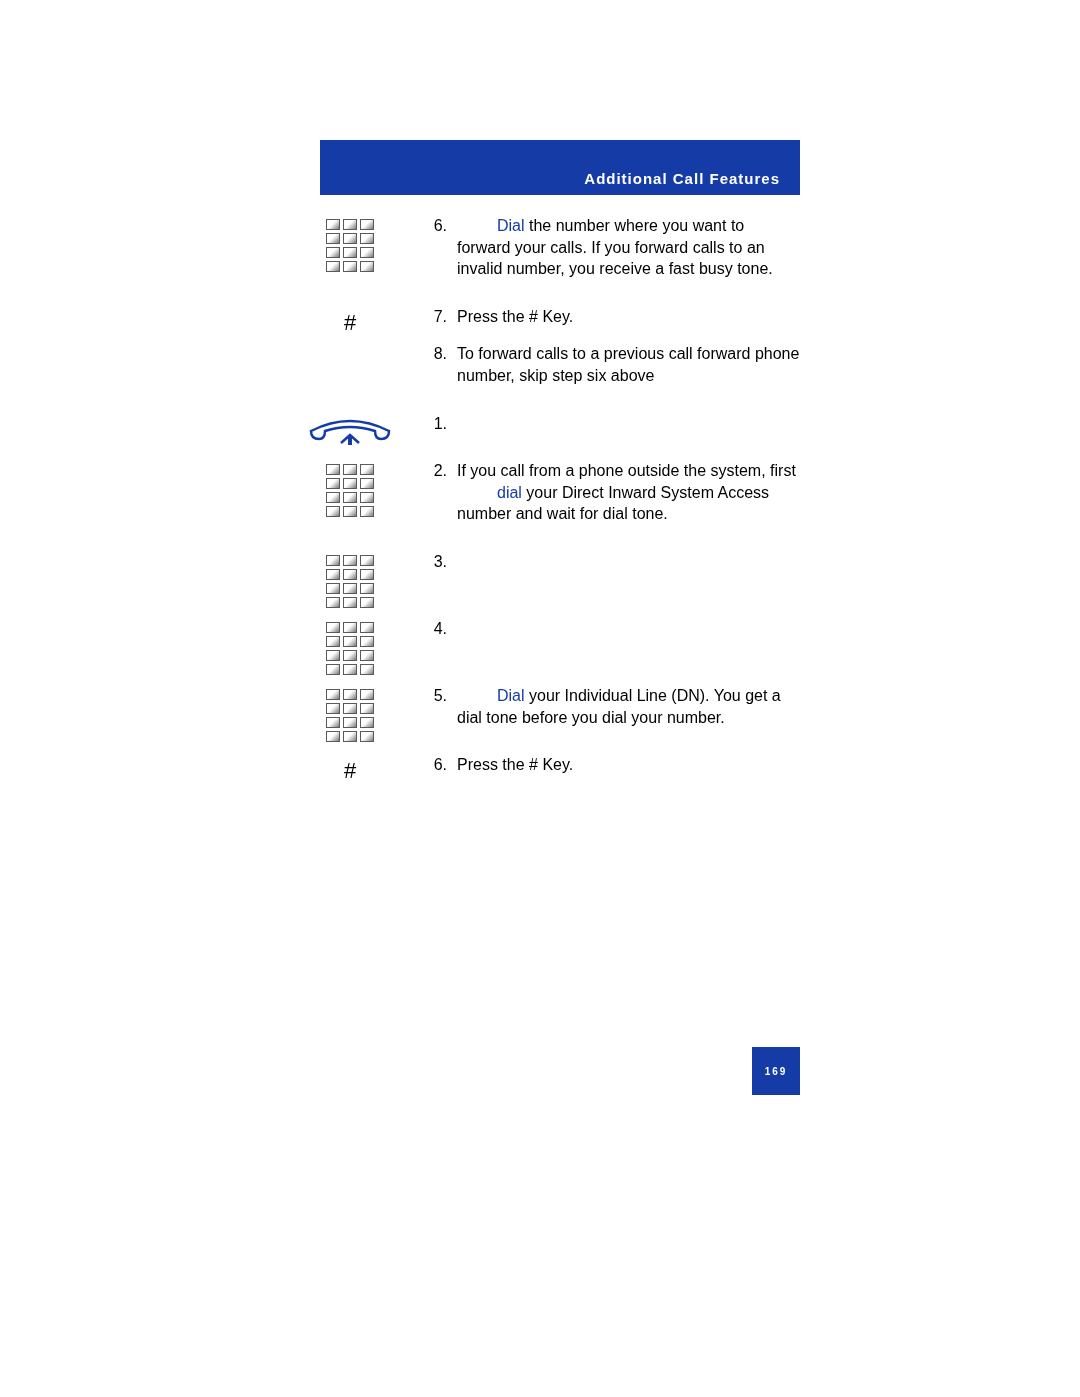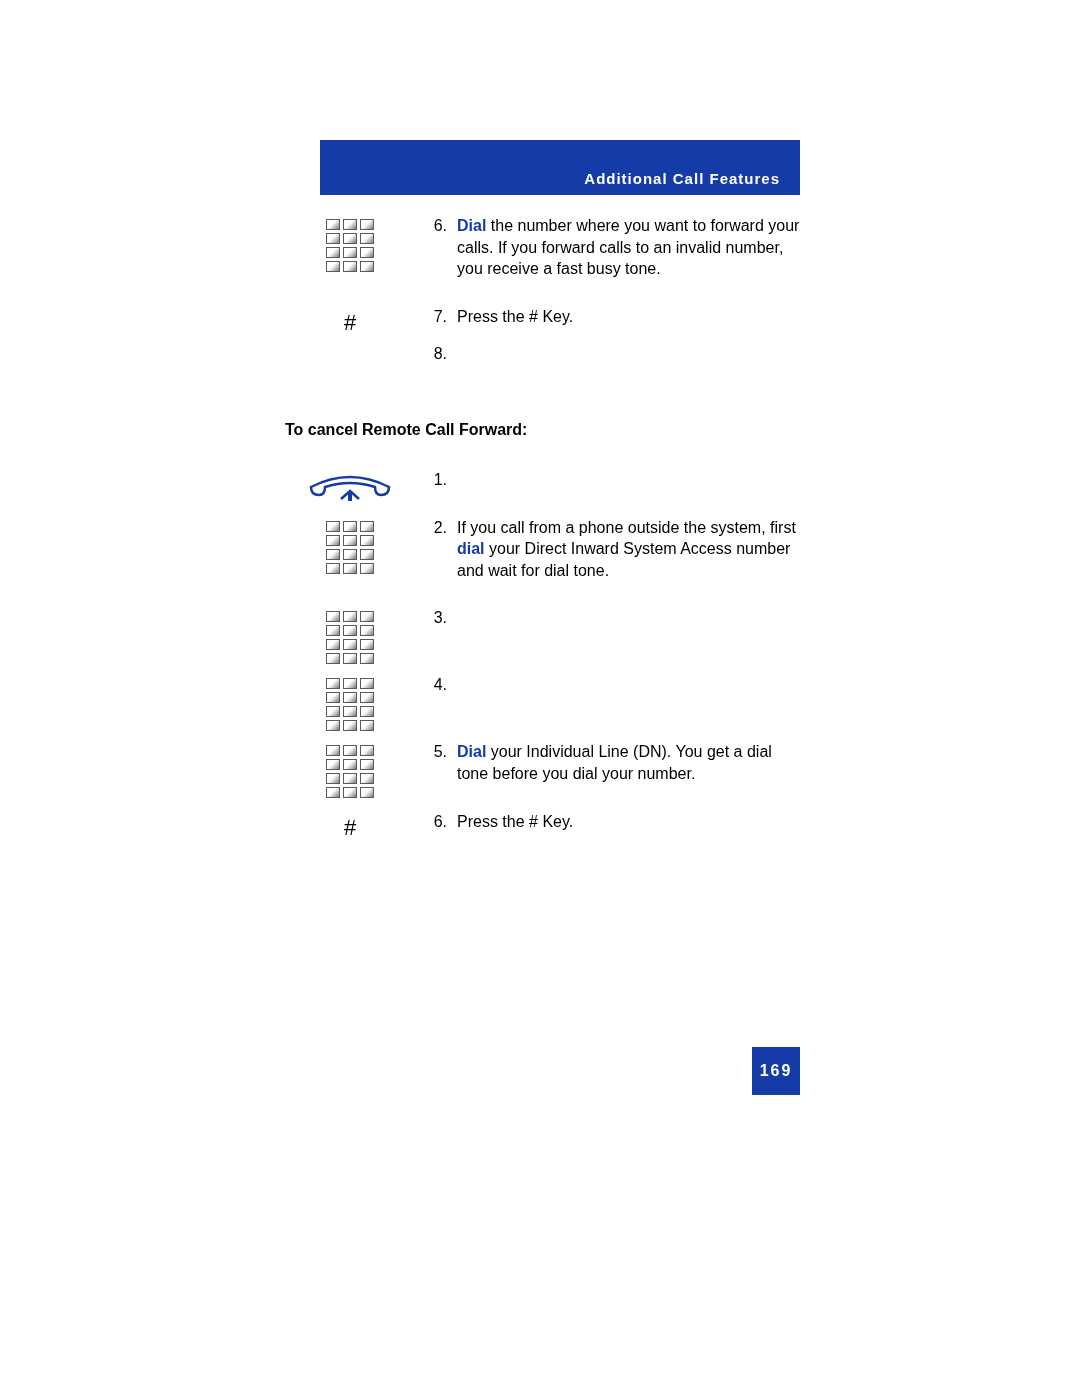--- a/index.html
+++ b/index.html
@@ -68,21 +68,21 @@
     flex-shrink: 0;
   }
   .step-body {
     flex: 1;
   }
   .section-title {
     font-weight: bold;
     font-size: 16px;
     margin: 40px 0 30px 0;
   }
-  .blue { color: #153ba6; font-weight: bold; }
+  .blue { color: #153ba6; font-weight: normal; margin-left: 40px; }
   .keypad {
     display: grid;
     grid-template-columns: repeat(3, 14px);
     grid-template-rows: repeat(4, 11px);
     gap: 3px;
   }
   .key {
     width: 14px;
     height: 11px;
     border: 1.5px solid #5a5a5a;
@@ -96,21 +96,21 @@
     width:60px;
   }
   .page-number-box {
     position: absolute;
     right: 280px;
     top: 1047px;
     width: 48px;
     height: 48px;
     background: #153ba6;
     color: #fff;
-    font-size: 16px;
+    font-size: 10px;
     font-weight: bold;
     display: flex;
     align-items: center;
     justify-content: center;
     letter-spacing: 2px;
   }
 </style>
 </head>
 <body>
 
@@ -155,25 +155,27 @@
       </div>
       <div class="text-col">
         <div class="step">
           <div class="step-num">7.</div>
           <div class="step-body">
             <span>Press the # Key.</span><span class="blue"></span><span></span>
           </div>
         </div>
         <div class="step">
           <div class="step-num">8.</div>
-        </div>
-      </div>
-    </div>
-
-    <div class="section-title">To cancel Remote Call Forward:</div>
+          <div class="step-body">
+            <span>To forward calls to a previous call forward phone number, skip step six above</span><span class="blue"></span><span></span>
+          </div>
+        </div>
+      </div>
+    </div>
+
 
     <div class="row">
       <div class="icon-col">
         <svg width="90" height="32" viewBox="0 0 90 32">
           <path d="M 6 14 Q 45 -6 84 14 Q 84 22 76 22 Q 70 22 70 14 Q 45 6 20 14 Q 20 22 14 22 Q 6 22 6 14 Z" fill="none" stroke="#153ba6" stroke-width="2.5"></path>
           <path d="M 36 26 L 45 18 L 54 26" fill="none" stroke="#153ba6" stroke-width="2.5"></path>
           <rect x="43" y="20" width="4" height="8" fill="#153ba6"></rect>
         </svg>
       </div>
       <div class="text-col">

